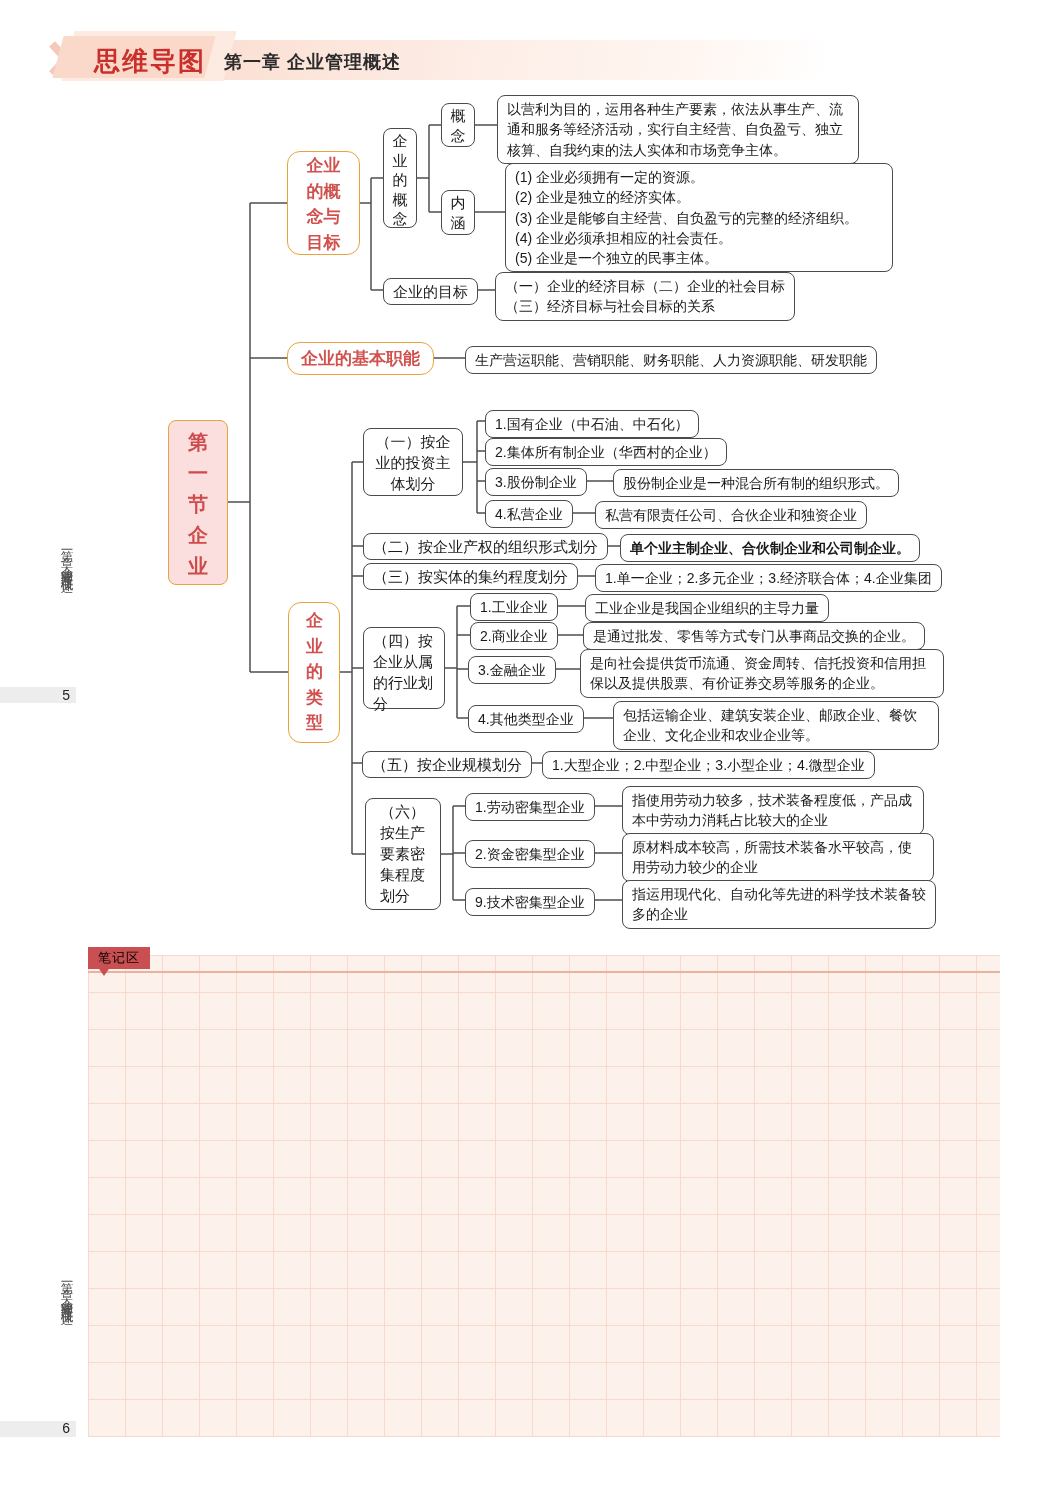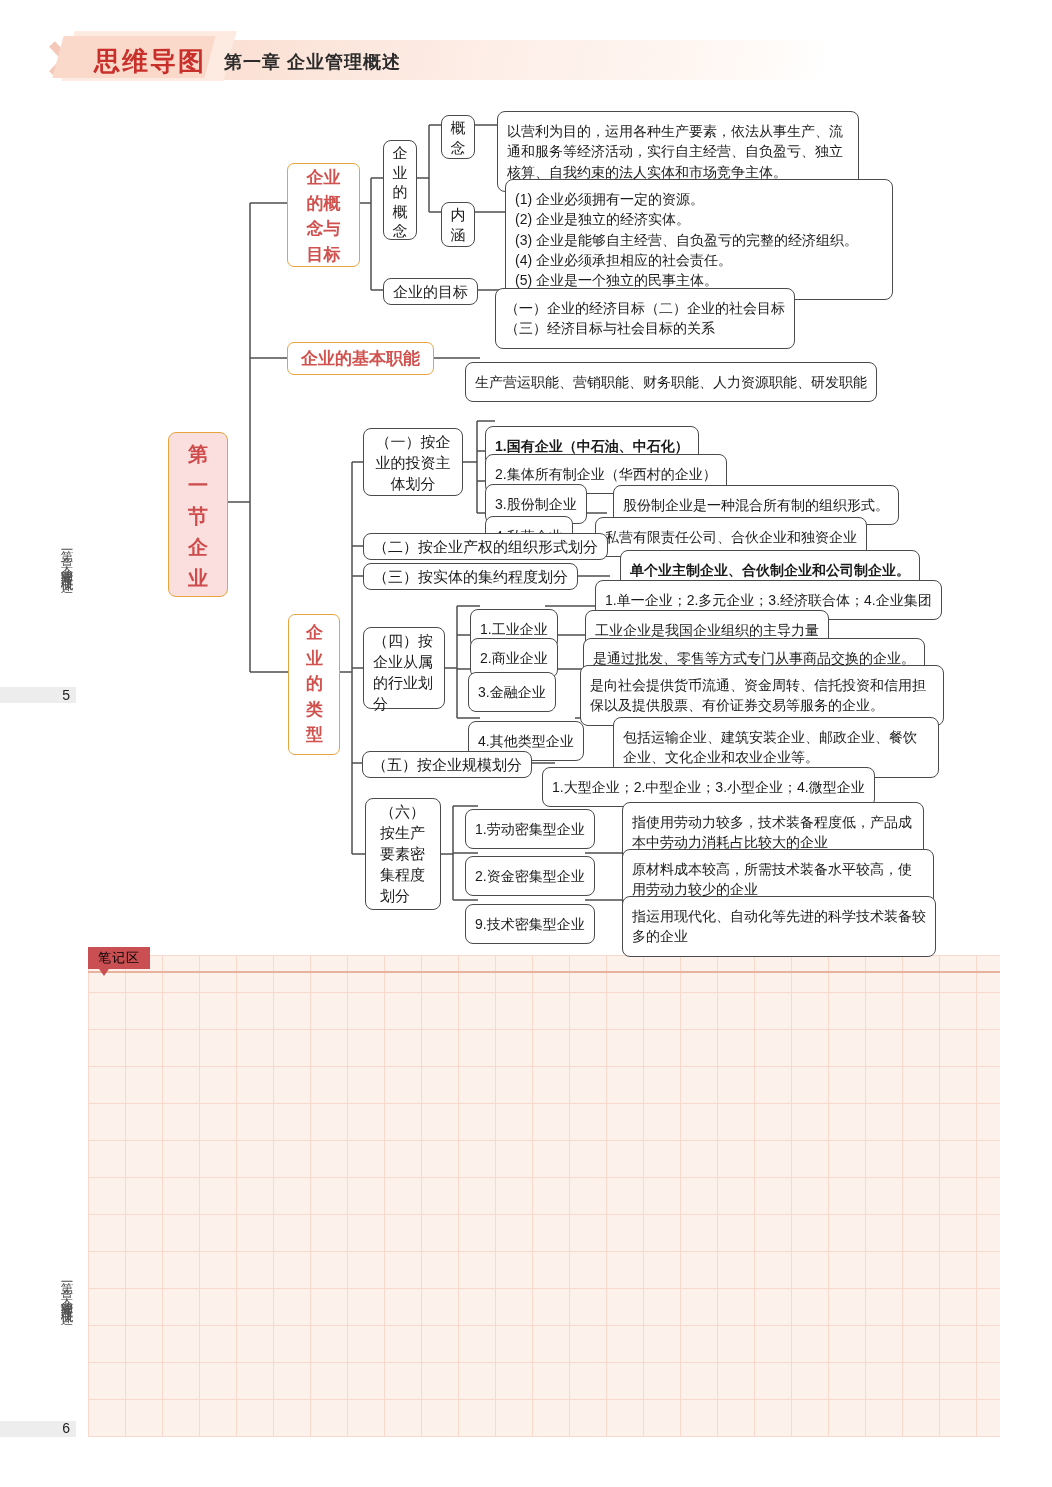--- a/index.html
+++ b/index.html
@@ -11,26 +11,26 @@
     background:linear-gradient(90deg,#fbdfd3 0%,#fdeee7 45%,#fff6f1 78%,#ffffff 100%);
     transform:skewX(-15deg);transform-origin:bottom left;}
   .banner-back{left:68px;top:31px;width:162px;height:50px;background:#fdeae1;
     transform:skewX(-15deg);}
   .banner-main{left:58px;top:36px;width:152px;height:42px;background:#fbd9ca;
     transform:skewX(-15deg);}
   .hdr-badge-text{left:94px;top:44px;font-size:26px;font-weight:bold;color:#c9302c;letter-spacing:2px;}
   .hdr-chapter{left:224px;top:50px;font-size:18px;font-weight:bold;color:#2b2b2b;letter-spacing:1px;}
   
   .node{background:#ffffff;border:1.6px solid #4b4b4b;border-radius:8px;z-index:2;}
-  .leaf{font-size:14px;line-height:1.45;padding:9px 9px;white-space:pre-line;margin-top:16px;}
+  .leaf{font-size:14px;line-height:1.45;padding:3px 9px;white-space:pre-line;}
   .nowrap{white-space:nowrap;}
   .mid{font-size:15px;padding:2px 9px;line-height:1.4;}
   .wrapbox{word-break:break-all;}
-  .vstack{word-break:break-all;text-align:center;margin-top:12px;}
-  .branch{background:#fff;border:1.8px solid #e8a33d;border-radius:7px;
+  .vstack{word-break:break-all;text-align:center;}
+  .branch{background:#fff;border:1.8px solid #e8a33d;border-radius:13px;
           color:#d0514d;font-weight:bold;z-index:2;}
   .mm-root{background:#fbdede;border:1.8px solid #e8a33d;border-radius:8px;
           color:#cf4b4b;font-weight:bold;z-index:2;}
   svg.connectors{left:0;top:0;z-index:1;}
   svg.connectors path{stroke:#4f4f4f;stroke-width:1.5;fill:none;}
   
   .side-vtext{writing-mode:vertical-rl;font-size:12.5px;color:#4a4a4a;letter-spacing:3px;}
   .page-band{left:0;background:#ededed;height:16px;width:76px;}
   .page-num{font-size:14px;color:#222;width:70px;text-align:right;}
   
@@ -89,21 +89,21 @@
   <div class="abs node mid nowrap" style="left:383px;top:278px;">企业的目标</div>
   <div class="abs node leaf" style="left:495px;top:272px;">（一）企业的经济目标（二）企业的社会目标
 （三）经济目标与社会目标的关系</div>
 
   <div class="abs branch nowrap" style="left:287px;top:342px;font-size:17px;padding:4px 13px;">企业的基本职能</div>
   <div class="abs node leaf nowrap" style="left:465px;top:346px;">生产营运职能、营销职能、财务职能、人力资源职能、研发职能</div>
 
   <div class="abs branch vstack" style="left:288px;top:602px;width:52px;height:141px;font-size:17px;line-height:1.5;padding:5px 17px;">企业的类型</div>
 
   <div class="abs node mid wrapbox" style="left:363px;top:428px;width:100px;height:68px;text-align:center;">（一）按企业的投资主体划分</div>
-  <div class="abs node leaf nowrap" style="left:485px;top:410px;font-weight:bold;">1.国有企业（中石油、中石化）</div>
+  <div class="abs node leaf nowrap" style="left:485px;top:410px;">1.国有企业（中石油、中石化）</div>
   <div class="abs node leaf nowrap" style="left:485px;top:438px;">2.集体所有制企业（华西村的企业）</div>
   <div class="abs node leaf nowrap" style="left:485px;top:468px;">3.股份制企业</div>
   <div class="abs node leaf nowrap" style="left:613px;top:469px;">股份制企业是一种混合所有制的组织形式。</div>
   <div class="abs node leaf nowrap" style="left:485px;top:500px;">4.私营企业</div>
   <div class="abs node leaf nowrap" style="left:595px;top:501px;">私营有限责任公司、合伙企业和独资企业</div>
 
   <div class="abs node mid nowrap" style="left:363px;top:533px;">（二）按企业产权的组织形式划分</div>
   <div class="abs node leaf nowrap" style="left:620px;top:534px;font-weight:bold;">单个业主制企业、合伙制企业和公司制企业。</div>
 
   <div class="abs node mid nowrap" style="left:363px;top:563px;">（三）按实体的集约程度划分</div>

